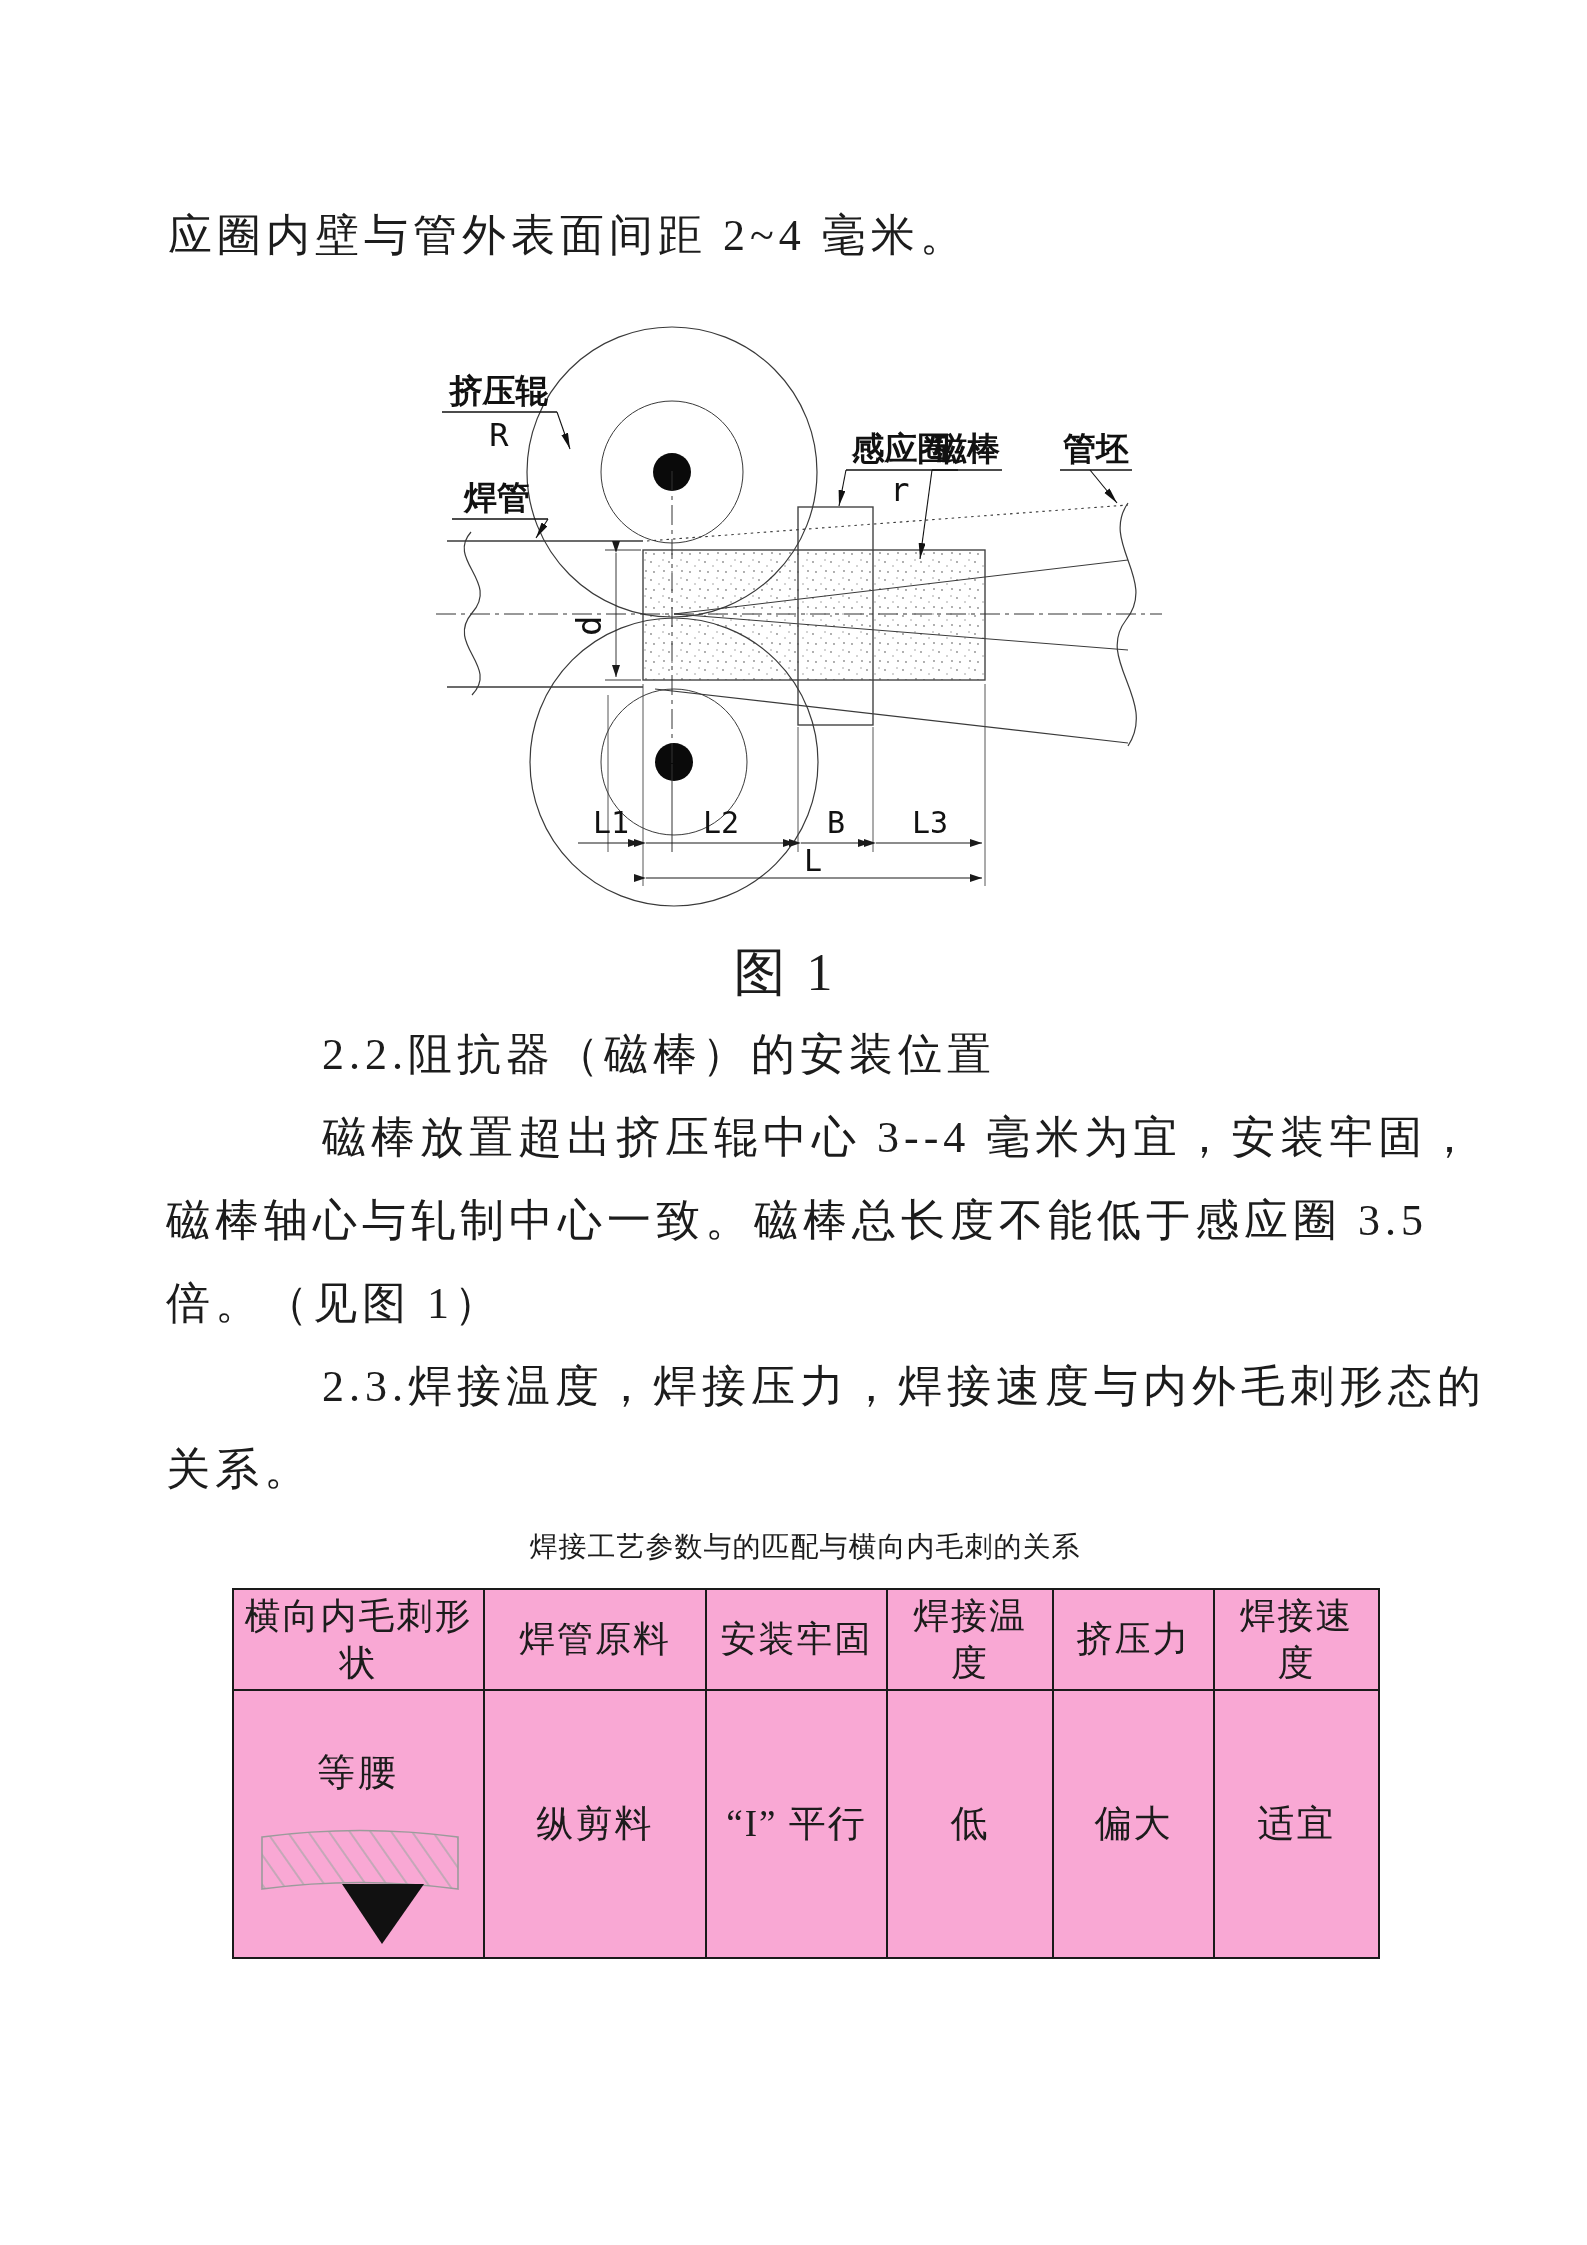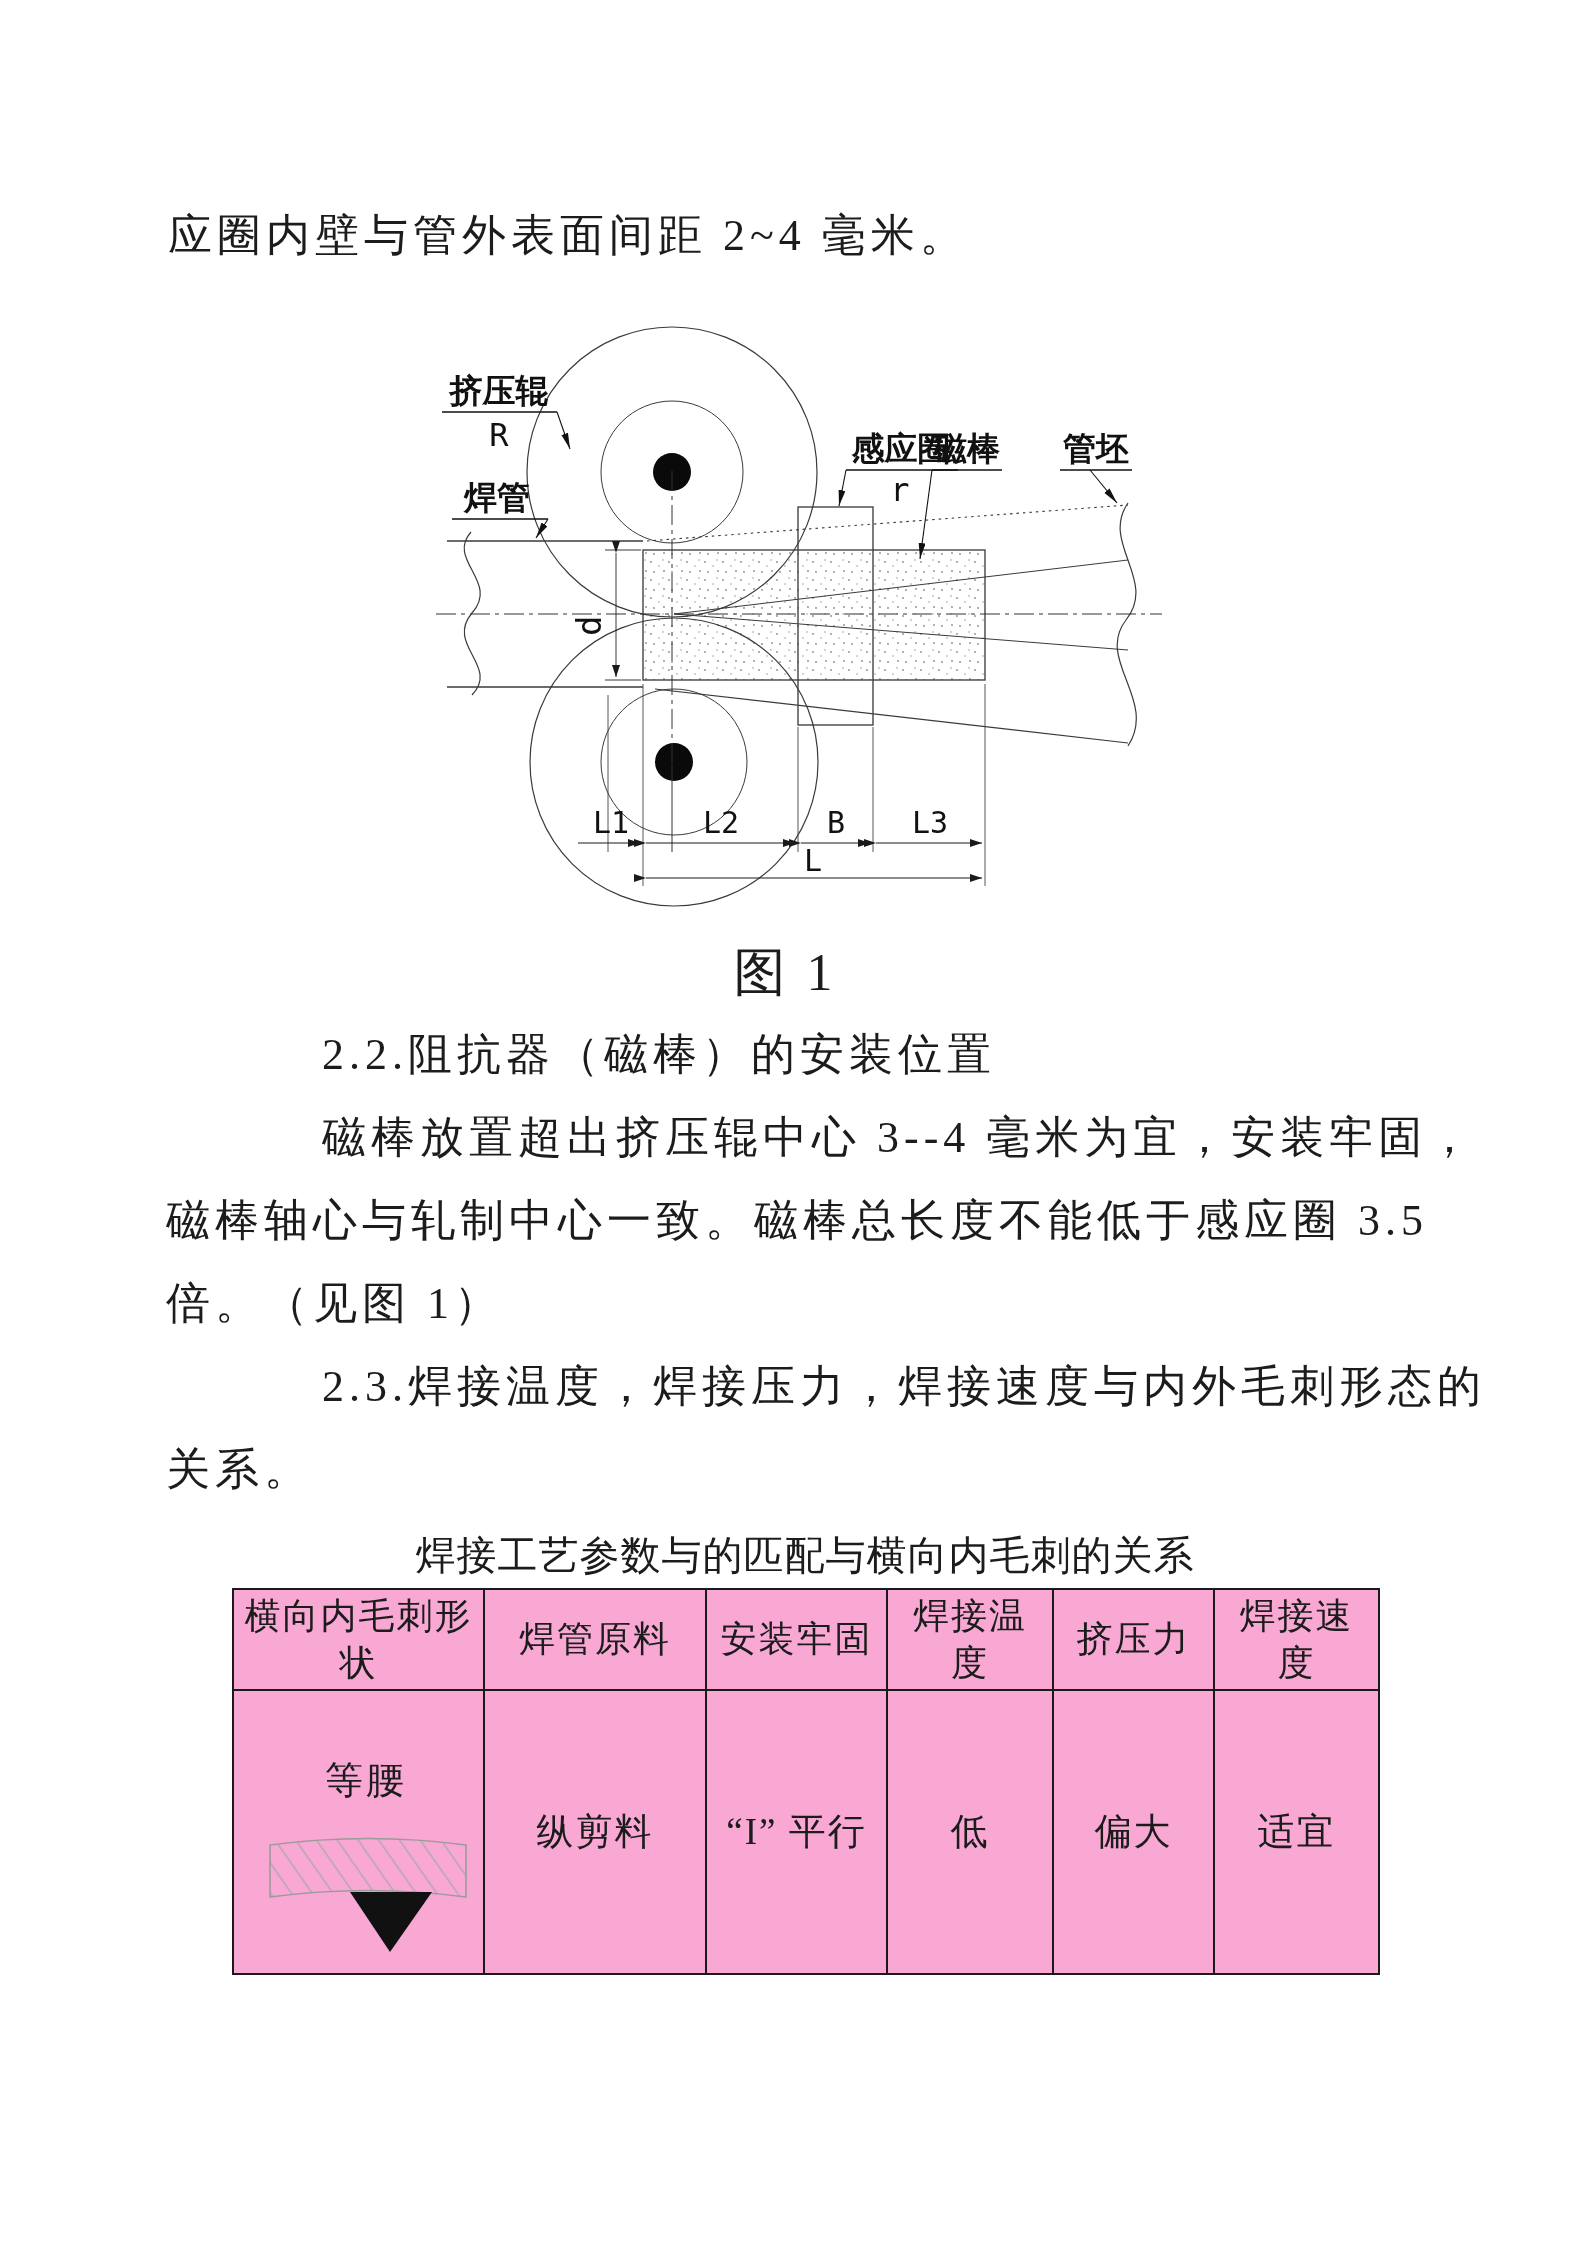--- a/index.html
+++ b/index.html
@@ -10,33 +10,33 @@
   }
   .bodyline{
     position:absolute;font-size:44px;letter-spacing:5px;white-space:nowrap;
     color:#1c1c1c;
   }
   .caption{
     position:absolute;left:404px;width:762px;text-align:center;font-size:52px;
     letter-spacing:4px;
   }
   .tabletitle{
-    position:absolute;left:232px;width:1146px;text-align:center;font-size:40px;
+    position:absolute;left:232px;width:1146px;text-align:center;font-size:28px;
     letter-spacing:1px;
   }
   svg text{font-family:"DejaVu Sans Mono",monospace;fill:#111;}
   svg .cjk{font-family:"Liberation Sans","DejaVu Sans",sans-serif;font-weight:700;font-size:33px;}
   svg .cad{font-size:30px;}
   table.ptable{
     position:absolute;left:232px;top:1588px;width:1146px;height:361px;
     border-collapse:collapse;table-layout:fixed;background:#f9a8d4;
   }
   table.ptable td{
     border:2px solid #1a1a1a;text-align:center;vertical-align:middle;
-    font-size:37px;letter-spacing:2px;padding:12px;
+    font-size:37px;letter-spacing:2px;padding:4px;
   }
   table.ptable tr.hdr td{height:99px;font-size:36px;line-height:1.3;padding:0 8px;}
   table.ptable tr.bodyrow td{height:258px;}
   .shapecell{position:relative;height:258px;}
   .shapelabel{position:absolute;left:79px;top:52px;font-size:38px;letter-spacing:3px;}
   .shapesvg{position:absolute;left:16px;top:122px;}
 </style>
 </head>
 <body>
 

